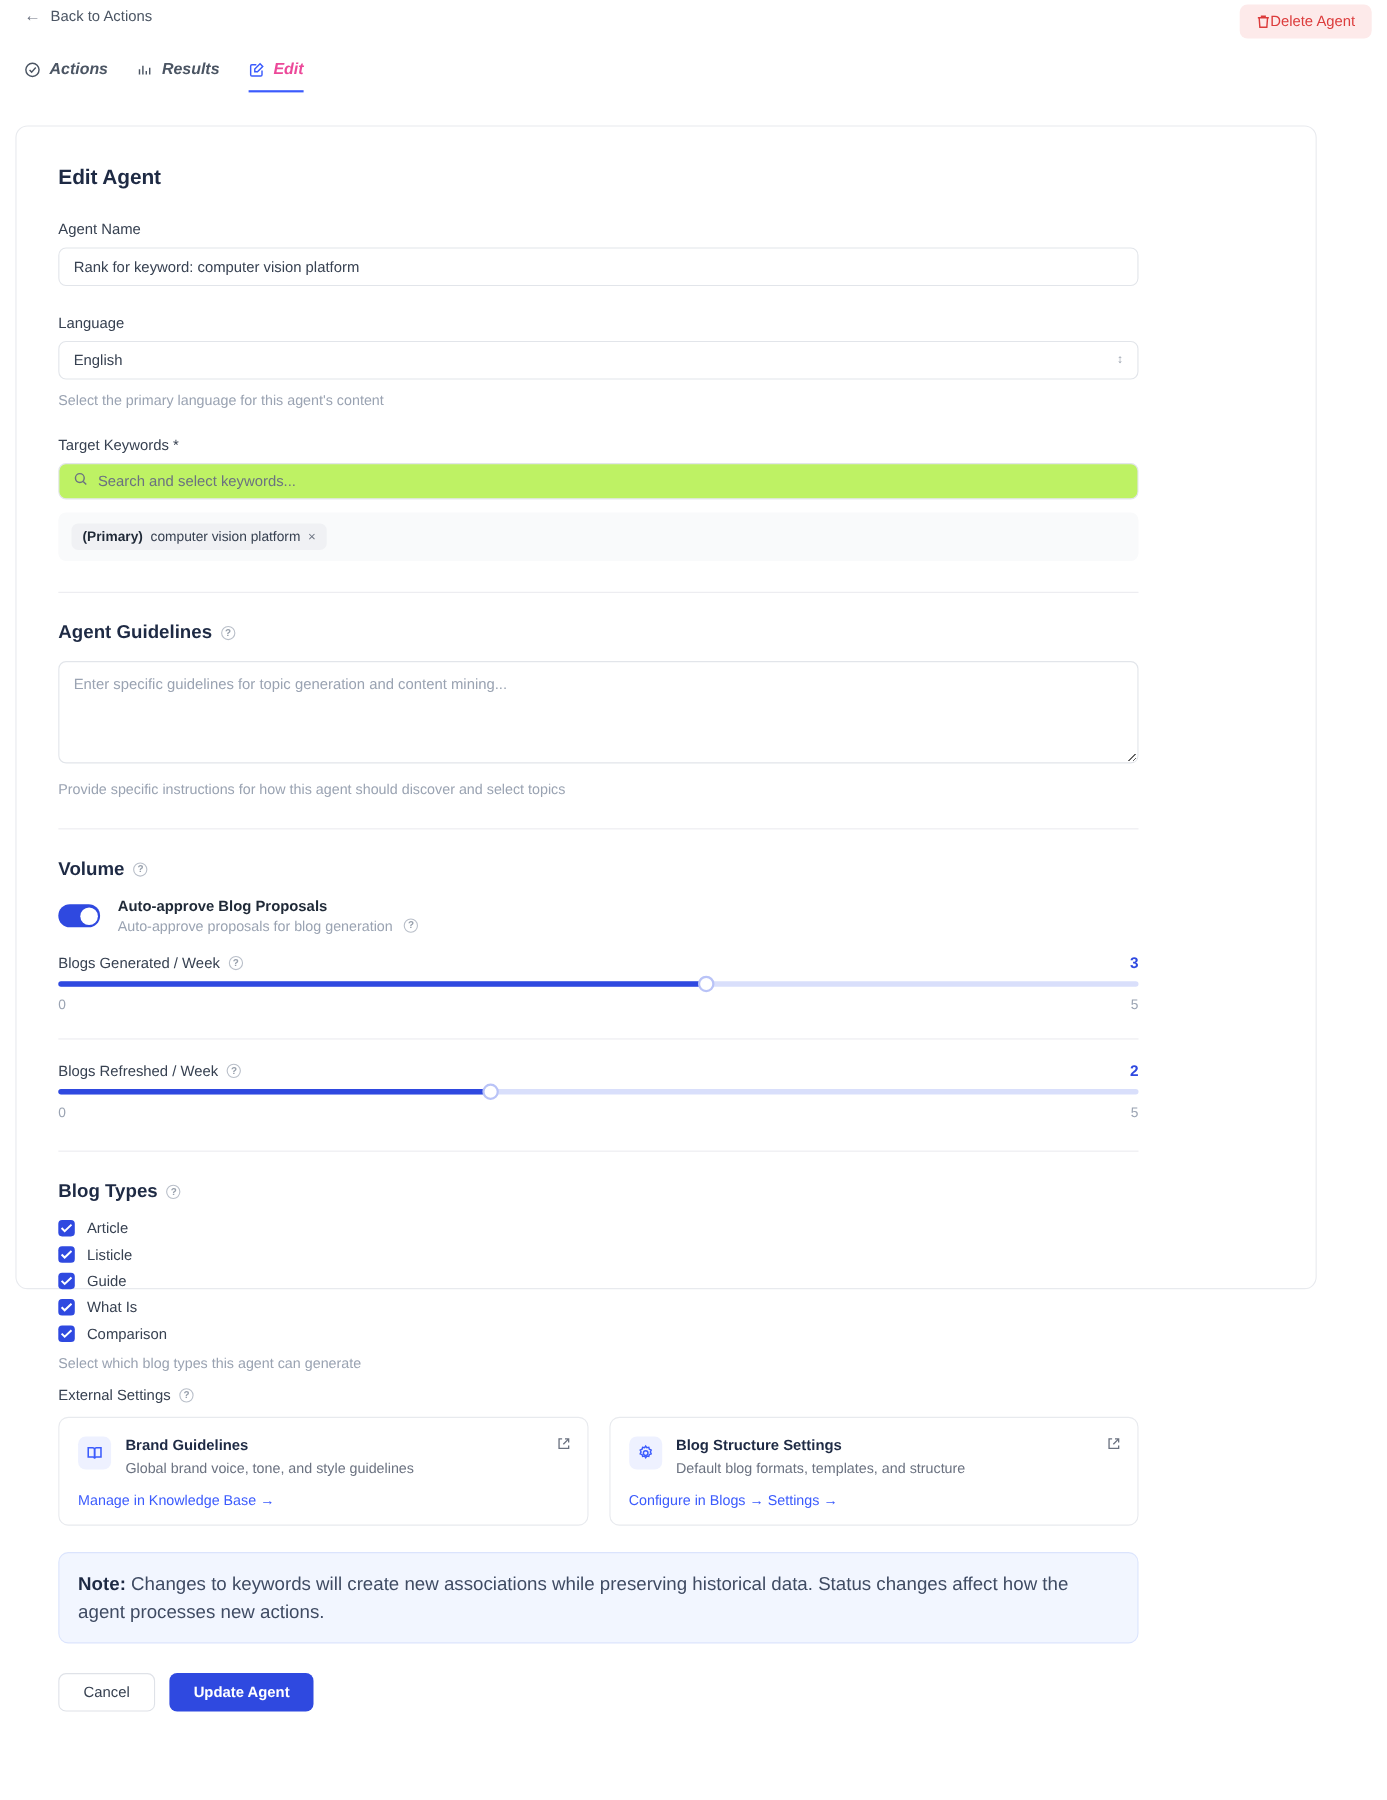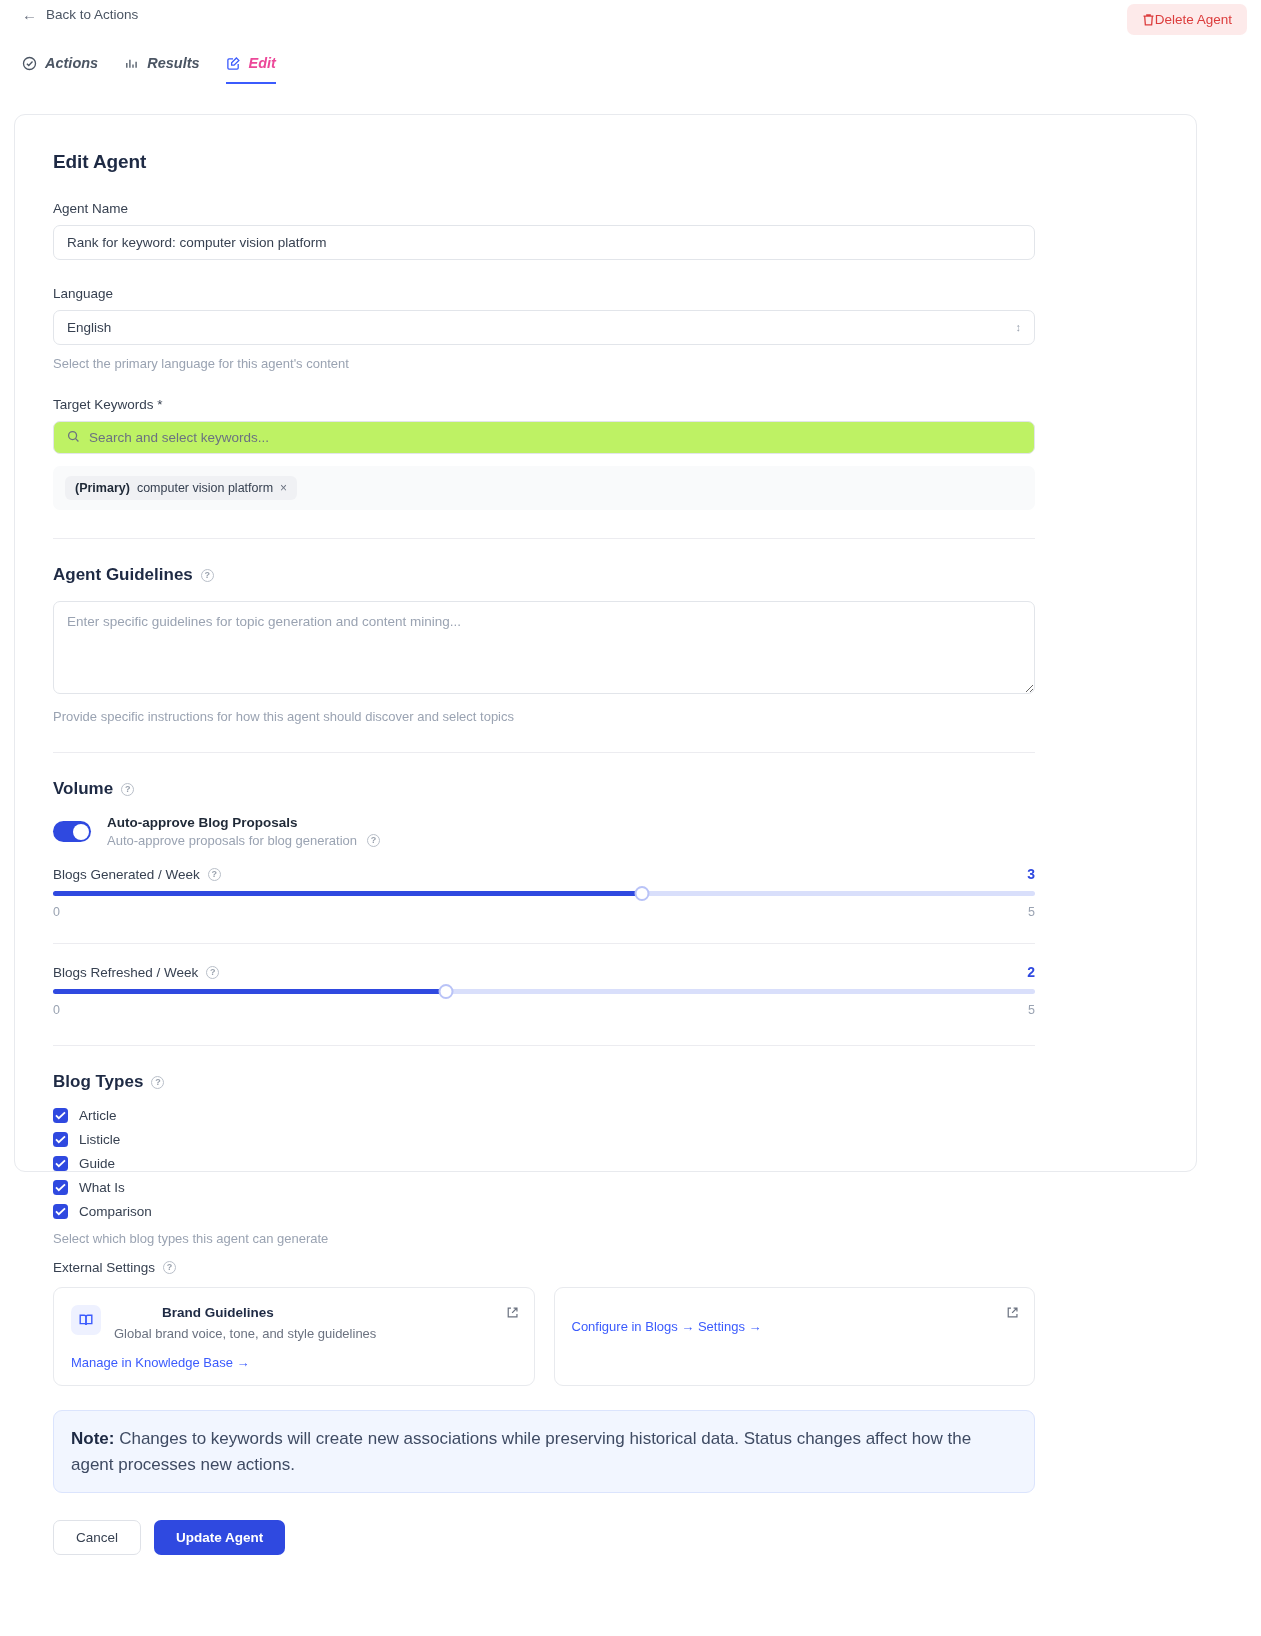--- a/index.html
+++ b/index.html
@@ -179,21 +179,21 @@
   .ext-card {
     flex:1; border:1px solid #e8eaee; border-radius:9px;
     padding:17px 17px 15px 17px; position:relative; cursor:pointer;
   }
   .ext-top { display:flex; gap:13px; align-items:flex-start; }
   .ext-ico-wrap {
     width:30px; height:30px; border-radius:7px;
     background:#eef1ff; display:flex; align-items:center; justify-content:center;
     flex:none;
   }
-  .ext-name { font-size:13.5px; font-weight:700; color:#1e2a44;margin-left:48px; }
+  .ext-name { font-size:13.5px; font-weight:700; color:#1e2a44; }
   .ext-desc { font-size:13px; color:#6b7280; margin-top:6px; }
   .ext-link {
     font-size:13px; color:#3b5bfd; margin-top:14px; display:block; cursor:pointer;
   }
   .ext-open { position:absolute; right:15px; top:17px; }
 
   
   .note {
     width:982px; margin-top:24px;
     background:#f2f6ff; border:1px solid #dbe4fd; border-radius:9px;
@@ -462,20 +462,32 @@
         <span class="ext-link">Manage in Knowledge Base →</span>
       </div>
 
       <div class="ext-card">
         <span class="ext-open">
           <svg width="13" height="13" viewBox="0 0 14 14" fill="none" stroke="#6b7280" stroke-width="1.3">
             <path d="M5.4 2.2H2.4v9.4h9.4V8.6"></path>
               <path d="M8.2 2.2h3.6v3.6M11.8 2.2L6.6 7.4"></path>
           </svg>
         </span>
+        <div class="ext-top">
+          <span class="ext-ico-wrap">
+            <svg width="16" height="16" viewBox="0 0 16 16" fill="none" stroke="#3b5bfd" stroke-width="1.3">
+              <circle cx="8" cy="8" r="2.1"></circle>
+              <path d="M8 1.6l1 1.5 1.8-.4.5 1.8 1.7.7-.8 1.7.8 1.7-1.7.7-.5 1.8-1.8-.4-1 1.5-1-1.5-1.8.4-.5-1.8-1.7-.7.8-1.7-.8-1.7 1.7-.7.5-1.8 1.8.4z"></path>
+            </svg>
+          </span>
+          <div>
+            <div class="ext-name">Blog Structure Settings</div>
+            <div class="ext-desc">Default blog formats, templates, and structure</div>
+          </div>
+        </div>
         <span class="ext-link">Configure in Blogs → Settings →</span>
       </div>
 
     </div>
 
     <div class="note">
       <b>Note:</b><span> Changes to keywords will create new associations while preserving historical data. Status changes affect how the agent processes new actions.</span>
     </div>
 
     <div class="footer">

